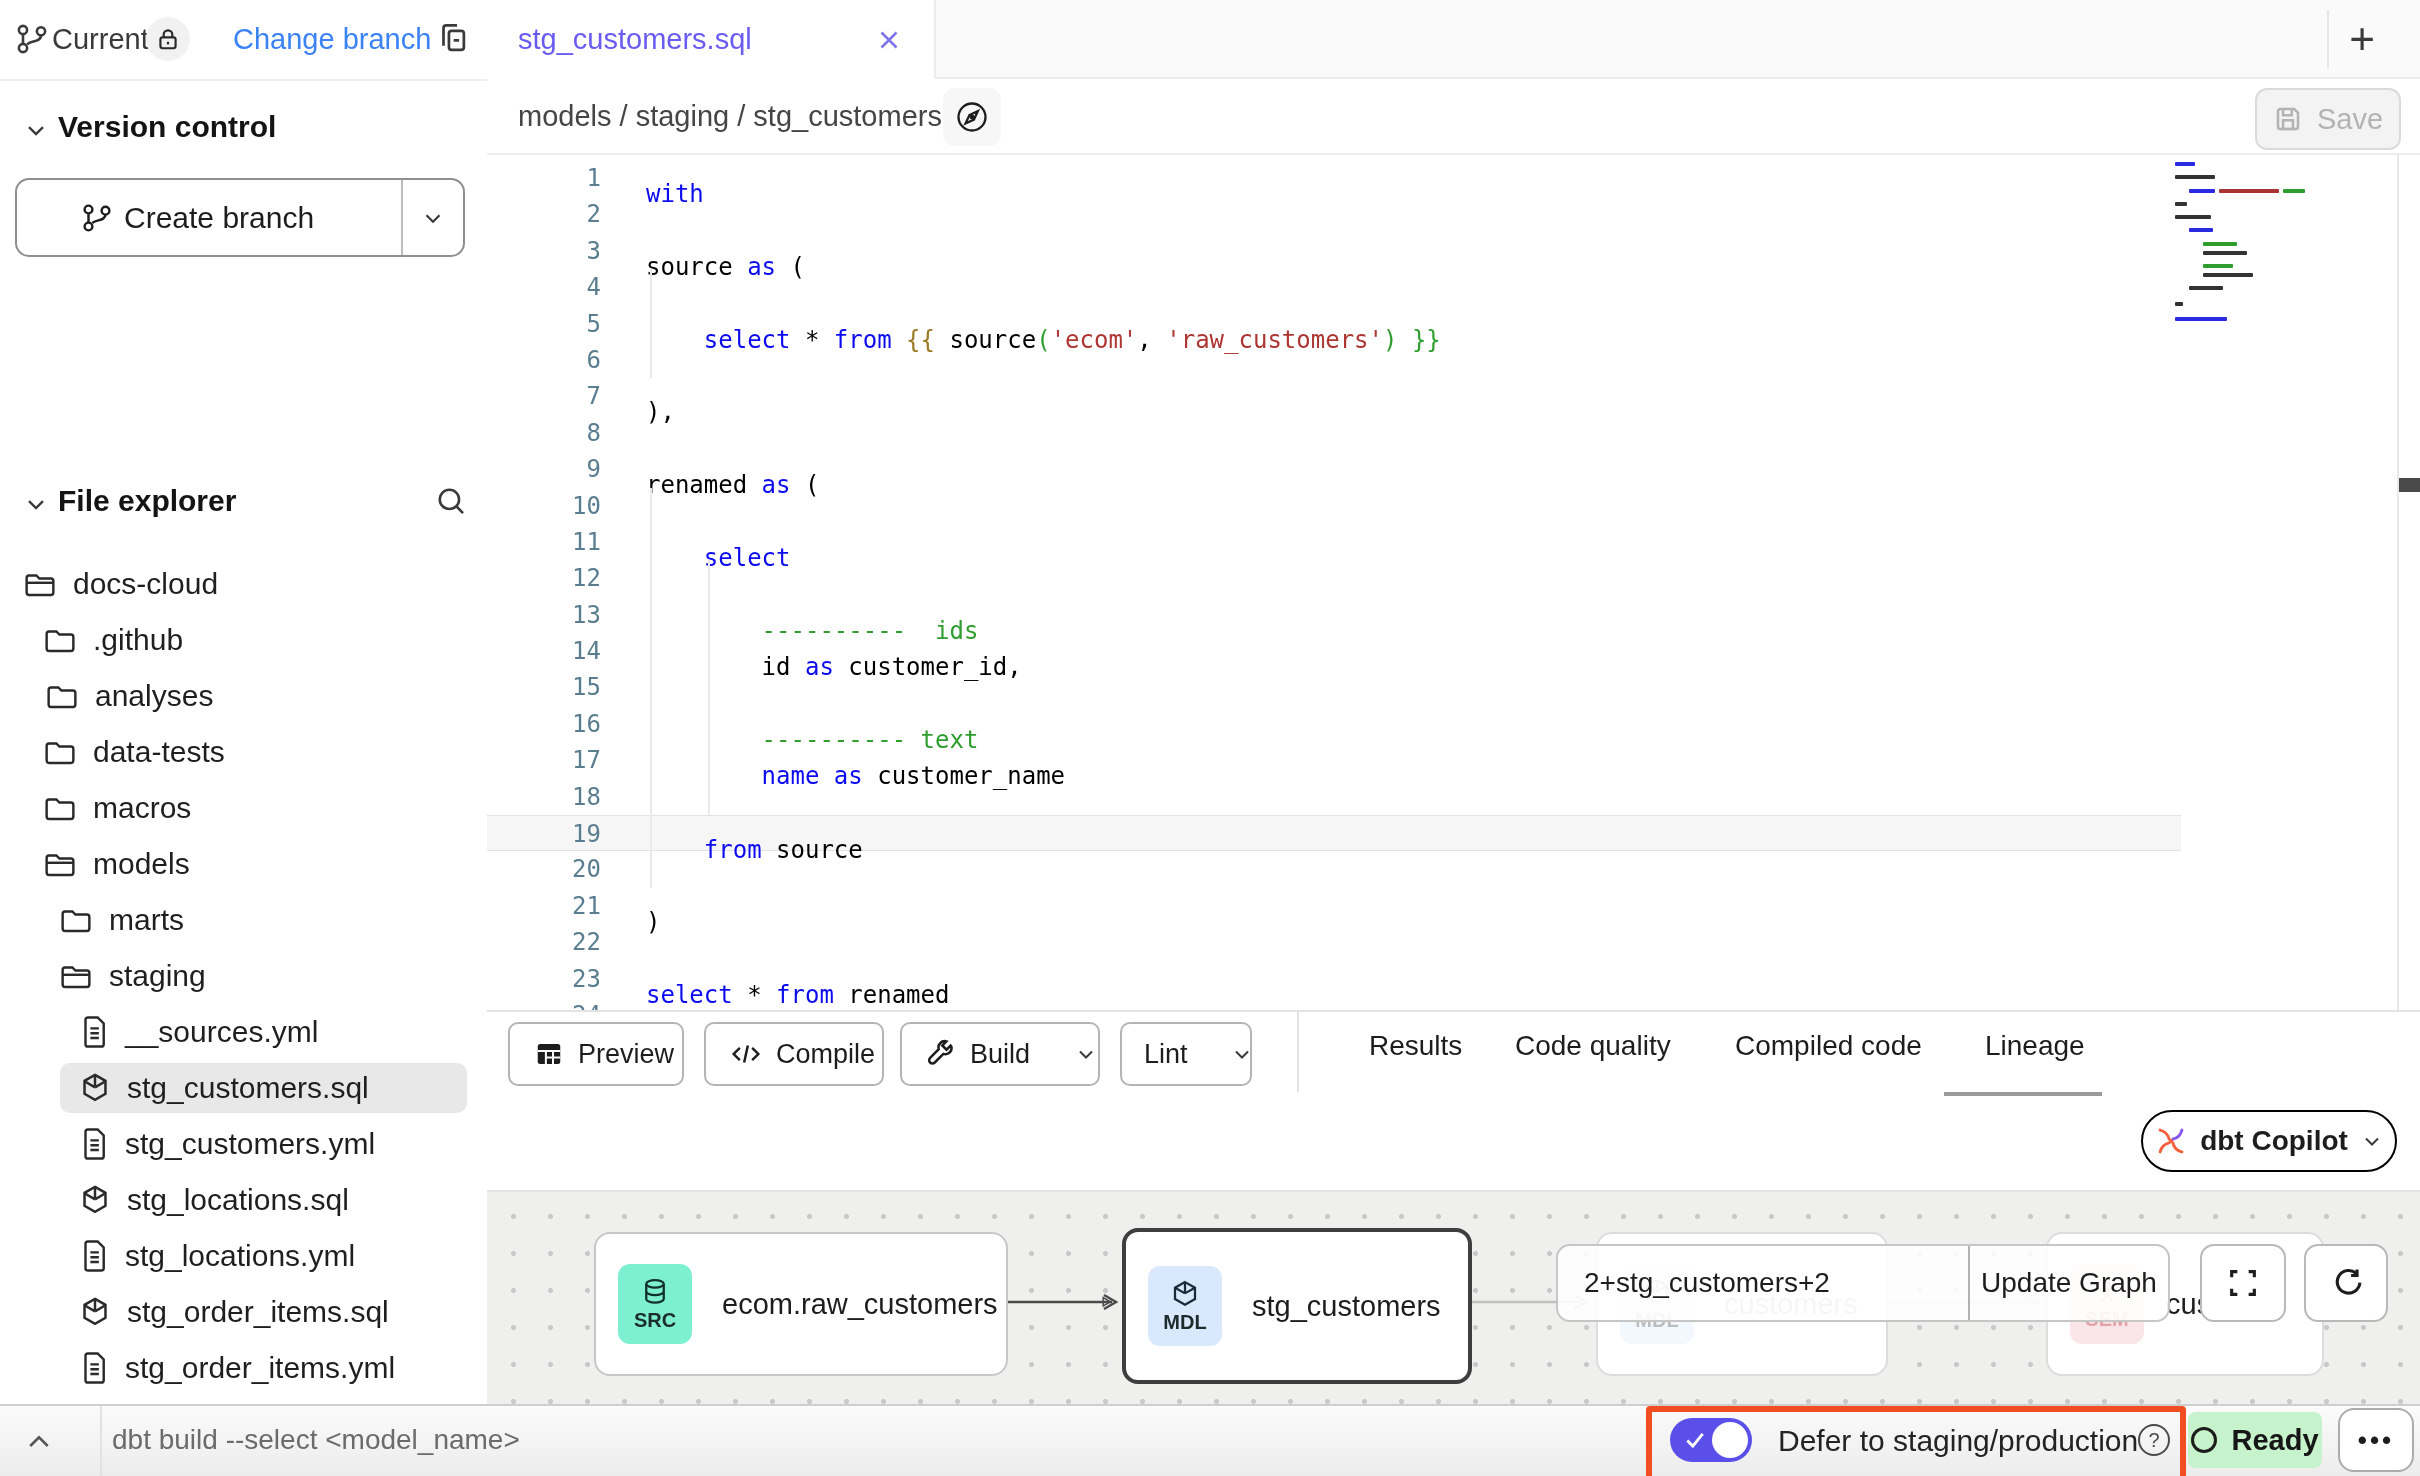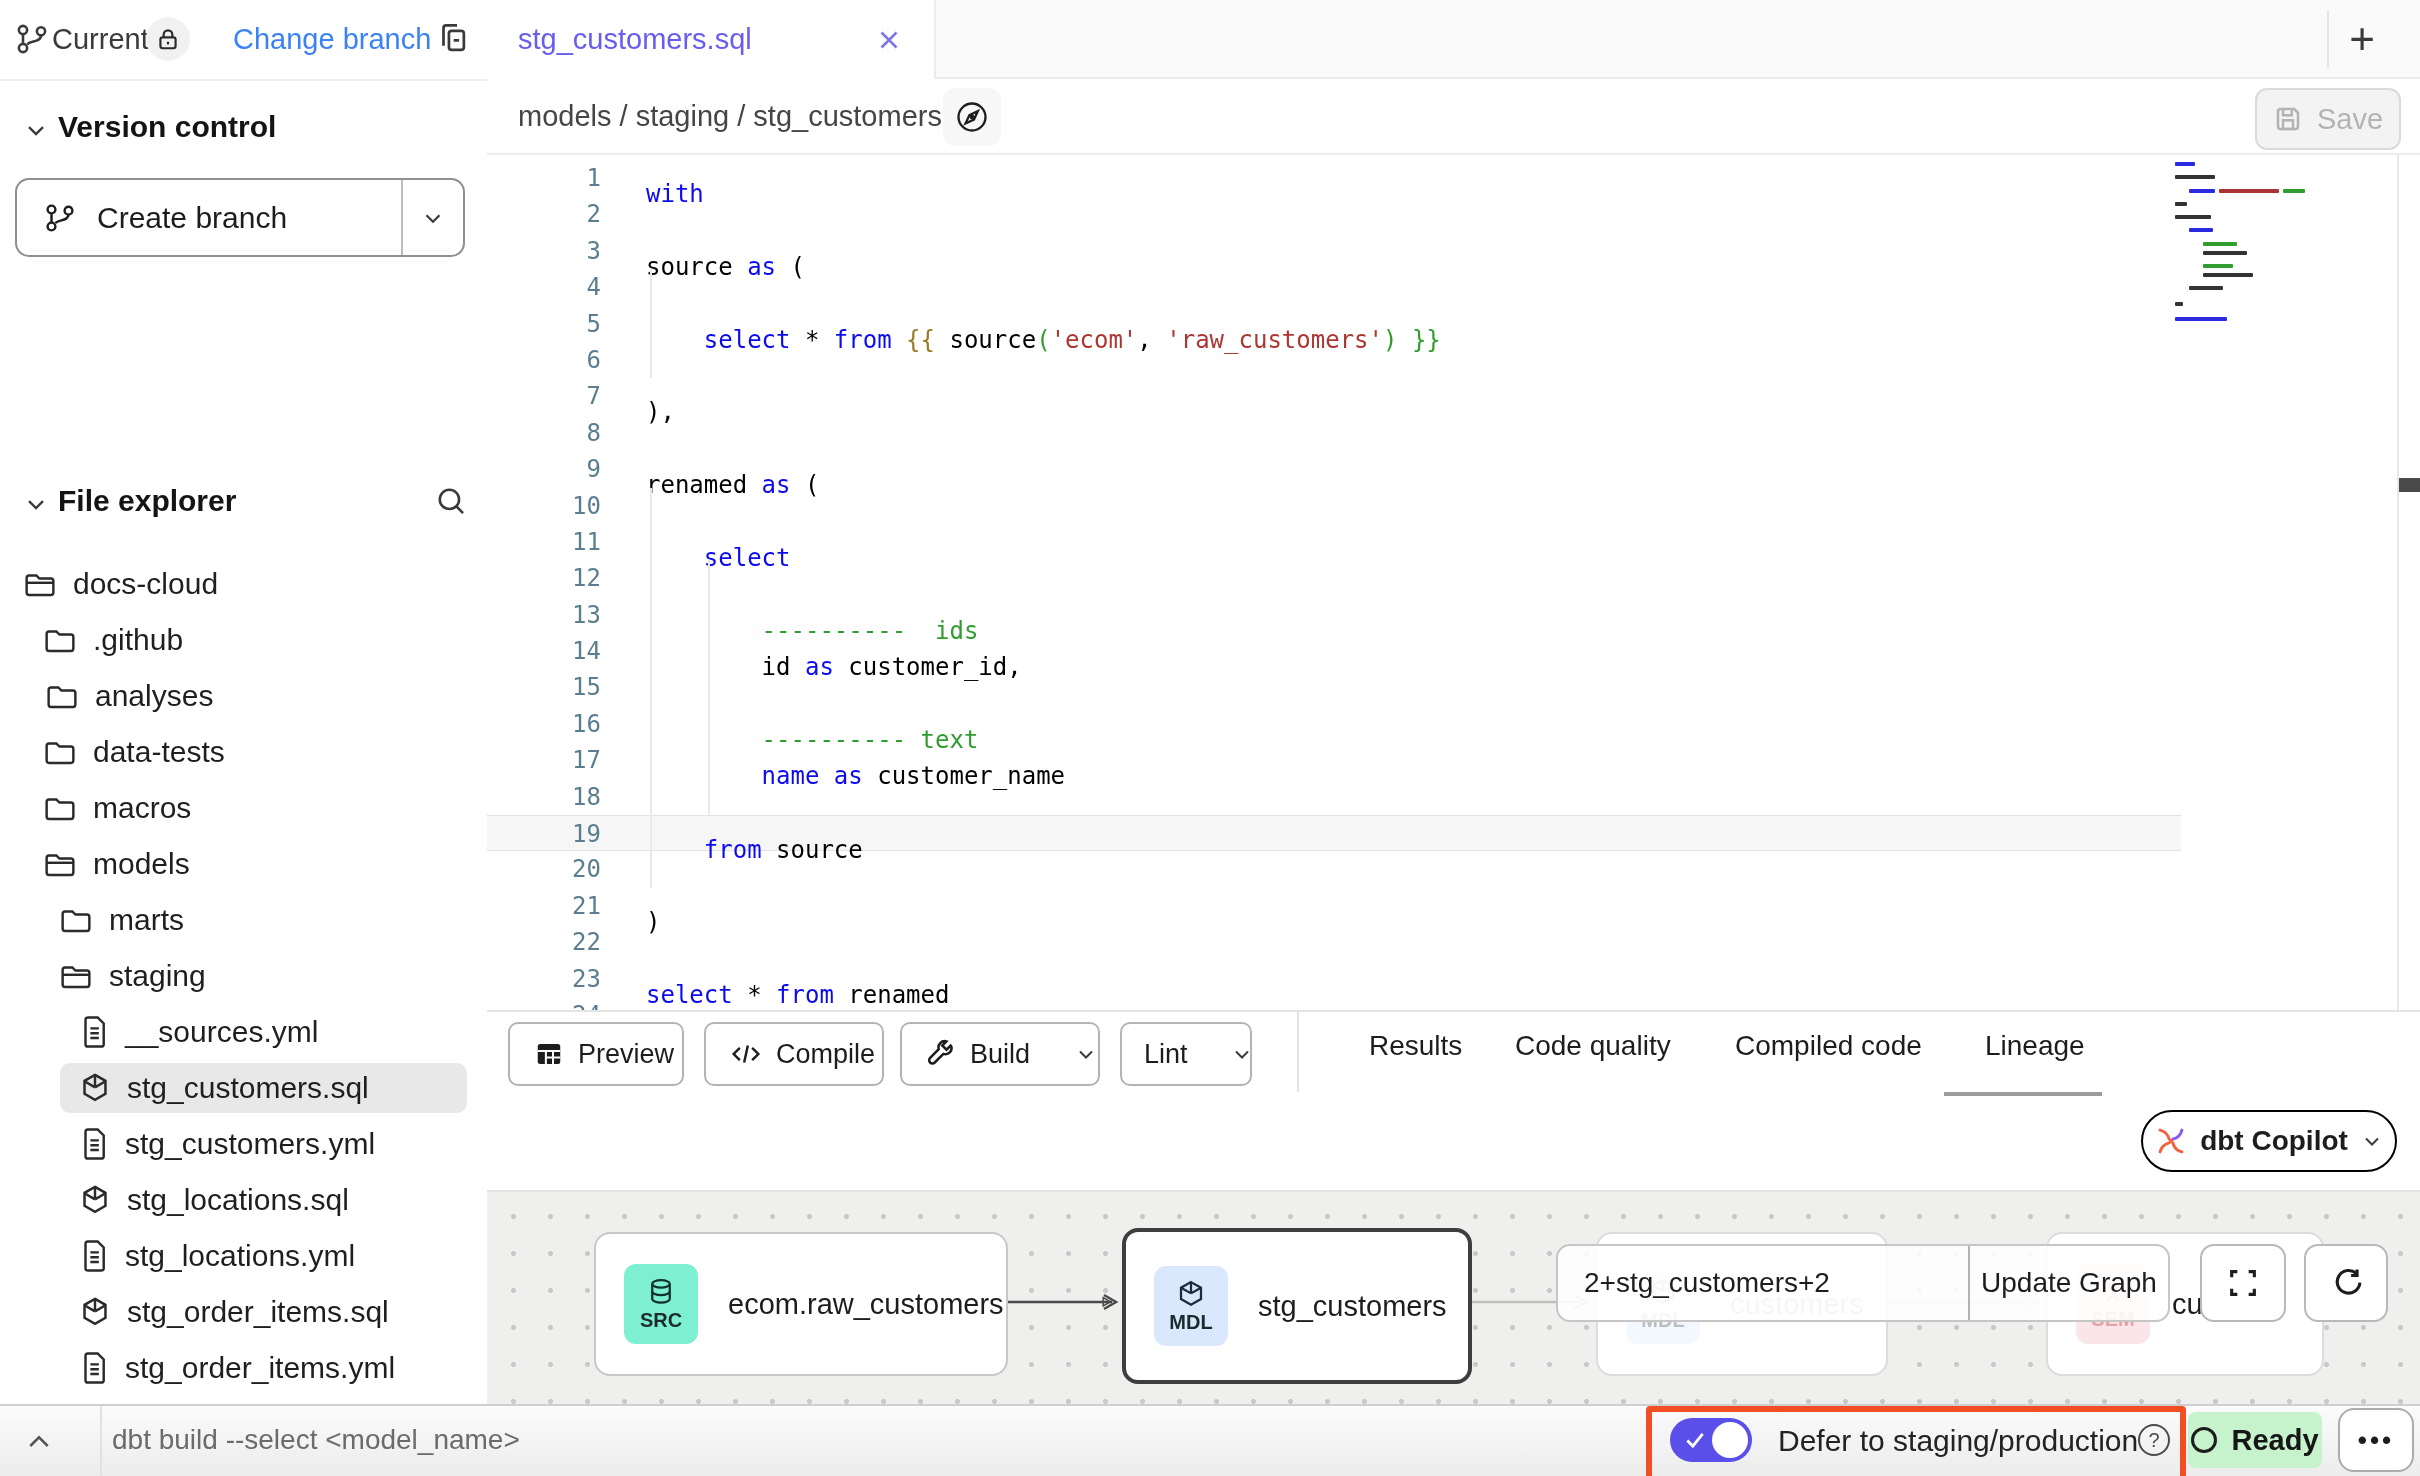--- a/index.html
+++ b/index.html
@@ -10,21 +10,21 @@
   
   .sidebar{left:0;top:0;width:487px;height:1404px;background:#fff;border-right:2px solid #e4e4e4;}
   .sb-top{left:0;top:0;width:487px;height:79px;border-bottom:2px solid #ededed;}
   .cur-label{left:52px;top:23px;font-size:29px;color:#3a3a3a;}
   .lock-chip{left:146px;top:17px;width:44px;height:44px;border-radius:50%;background:#f1f1f1;
     display:flex;align-items:center;justify-content:center;}
   .change-branch{left:233px;top:23px;font-size:29px;font-weight:500;color:#3b82f6;cursor:pointer;}
   .sec-head{font-size:30px;font-weight:700;color:#141414;}
   .create-branch{left:15px;top:178px;width:450px;height:79px;border:2px solid #8f8f8f;border-radius:14px;
     background:#fff;display:flex;align-items:stretch;box-sizing:border-box;}
-  .cb-main{flex:1;display:flex;align-items:center;gap:20px;padding-left:26px;font-size:30px;font-weight:500;}
+  .cb-main{flex:1;display:flex;align-items:center;gap:10px;padding-left:26px;font-size:30px;font-weight:500;margin-left:37px;}
   .cb-div{width:2px;background:#bdbdbd;}
   .cb-chev{width:60px;display:flex;align-items:center;justify-content:center;}
   
   .tree{left:0;top:556px;width:487px;}
   .trow{position:relative;height:56px;display:flex;align-items:center;cursor:pointer;}
   .trow .ic{margin-right:16px;}
   .trow .lbl{font-size:30px;color:#1f1f1f;white-space:nowrap;}
   .trow.sel::before{content:"";position:absolute;left:60px;right:20px;top:3px;bottom:3px;
     background:#e8e8e8;border-radius:10px;z-index:0;}
   .trow>*{position:relative;z-index:1;}
@@ -68,21 +68,21 @@
   .tb-sep{left:1297px;top:1012px;width:2px;height:80px;background:#e3e3e3;}
   .rtab{position:absolute;top:1030px;font-size:28px;color:#1d1d1d;cursor:pointer;}
   .rtab-underline{left:1944px;top:1092px;width:158px;height:7px;background:#9c9c9c;}
   .copilotrow{left:487px;top:1096px;width:1933px;height:96px;background:#fff;border-bottom:2px solid #e3e3e3;box-sizing:border-box;}
   .copilot{left:2141px;top:1110px;width:256px;height:62px;border:2px solid #000000;border-radius:31px;background:#fff;
     display:flex;align-items:center;justify-content:center;gap:12px;font-size:28px;font-weight:700;box-sizing:border-box;cursor:pointer;}
   
   .lineage{left:487px;top:1192px;width:1933px;height:212px;background:#efefed;
     background-image:radial-gradient(#c9c9c9 2.2px,transparent 2.8px);background-size:37px 37px;background-position:8px 6px;}
   .lnode{position:absolute;background:#fff;border-radius:16px;display:flex;align-items:center;}
-  .badge{width:74px;height:80px;border-radius:12px;margin-left:28px;display:flex;flex-direction:column;
+  .badge{width:74px;height:80px;border-radius:12px;margin-left:22px;display:flex;flex-direction:column;
     align-items:center;justify-content:center;gap:2px;flex:none;}
   .badge .bt{font-size:20px;font-weight:600;color:#1c2b2b;}
   .nlabel{margin-left:30px;font-size:29px;color:#1d1d1d;white-space:nowrap;}
   .faded{opacity:0.3;}
   .overlaybar{left:1556px;top:1244px;width:614px;height:78px;background:rgba(255,255,255,0.87);
     border:2px solid #c6c6c6;border-radius:14px;box-sizing:border-box;display:flex;align-items:stretch;}
   .ob-input{width:384px;display:flex;align-items:center;padding-left:26px;font-size:28px;color:#1d1d1d;}
   .ob-div{width:2px;background:#b2b2b2;}
   .ob-btn{flex:1;display:flex;align-items:center;justify-content:center;font-size:28px;font-weight:500;cursor:pointer;}
   .sqbtn{position:absolute;top:1244px;height:78px;background:#fff;border:2px solid #b9b9b9;border-radius:14px;

